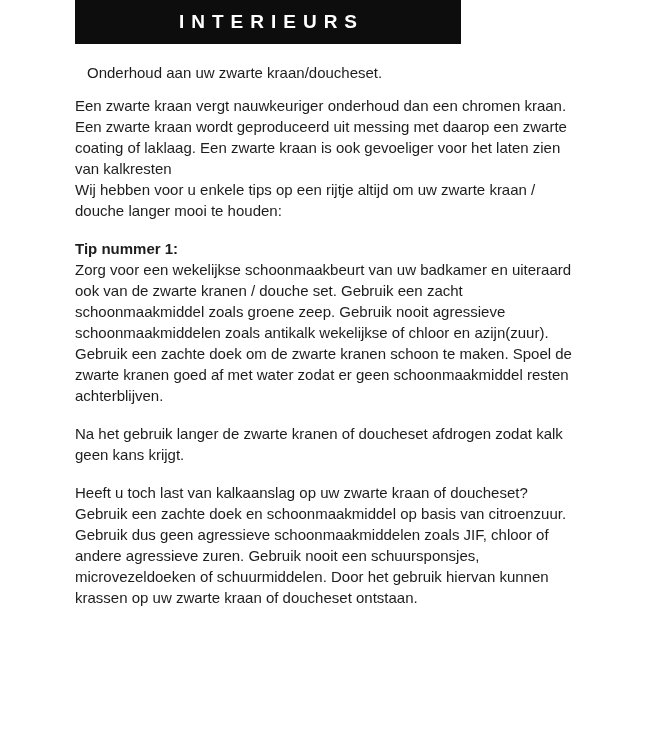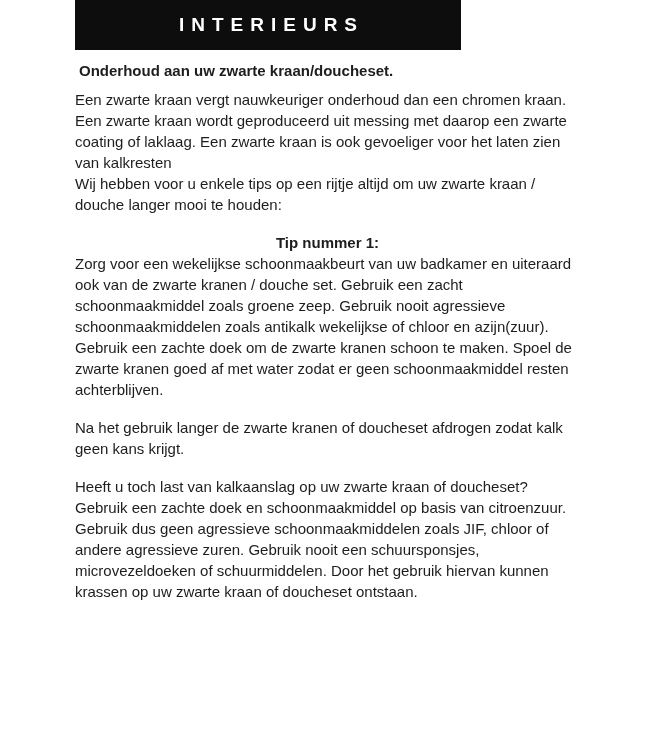--- a/index.html
+++ b/index.html
@@ -12,58 +12,56 @@
     width: 650px;
     height: 750px;
     background: #ffffff;
     font-family: "Liberation Sans", sans-serif;
     color: #1d1d1d;
     overflow: hidden;
   }
   .banner {
     margin-left: 75px;
     width: 386px;
-    height: 50px;
+    height: 44px;
     background: #0d0d0d;
     display: flex;
     align-items: center;
     justify-content: center;
   }
   .banner-text {
     color: #ffffff;
     font-size: 19px;
     font-weight: bold;
     letter-spacing: 7px;
     padding-left: 7px; 
     white-space: nowrap;
   }
   .content {
     padding: 6px 70px 0 75px;
     font-size: 15px;
     line-height: 21px;
   }
   .intro {
-    margin: 4px;
-    font-weight: bold;
+    margin: 12px;
   }
   .para {
     margin: 0;
   }
   .gap-before {
     margin-top: 8px;
   }
   .tip {
     margin-top: 17px;
   }
   .tip-heading {
     font-size: 15px;
     line-height: 21px;
     font-weight: bold;
     margin: 0;
-    text-align: center;
   }
 </style>
 </head>
 <body>
 
 <div class="page">
 
   <header class="banner">
     <span class="banner-text">INTERIEURS</span>
   </header>

